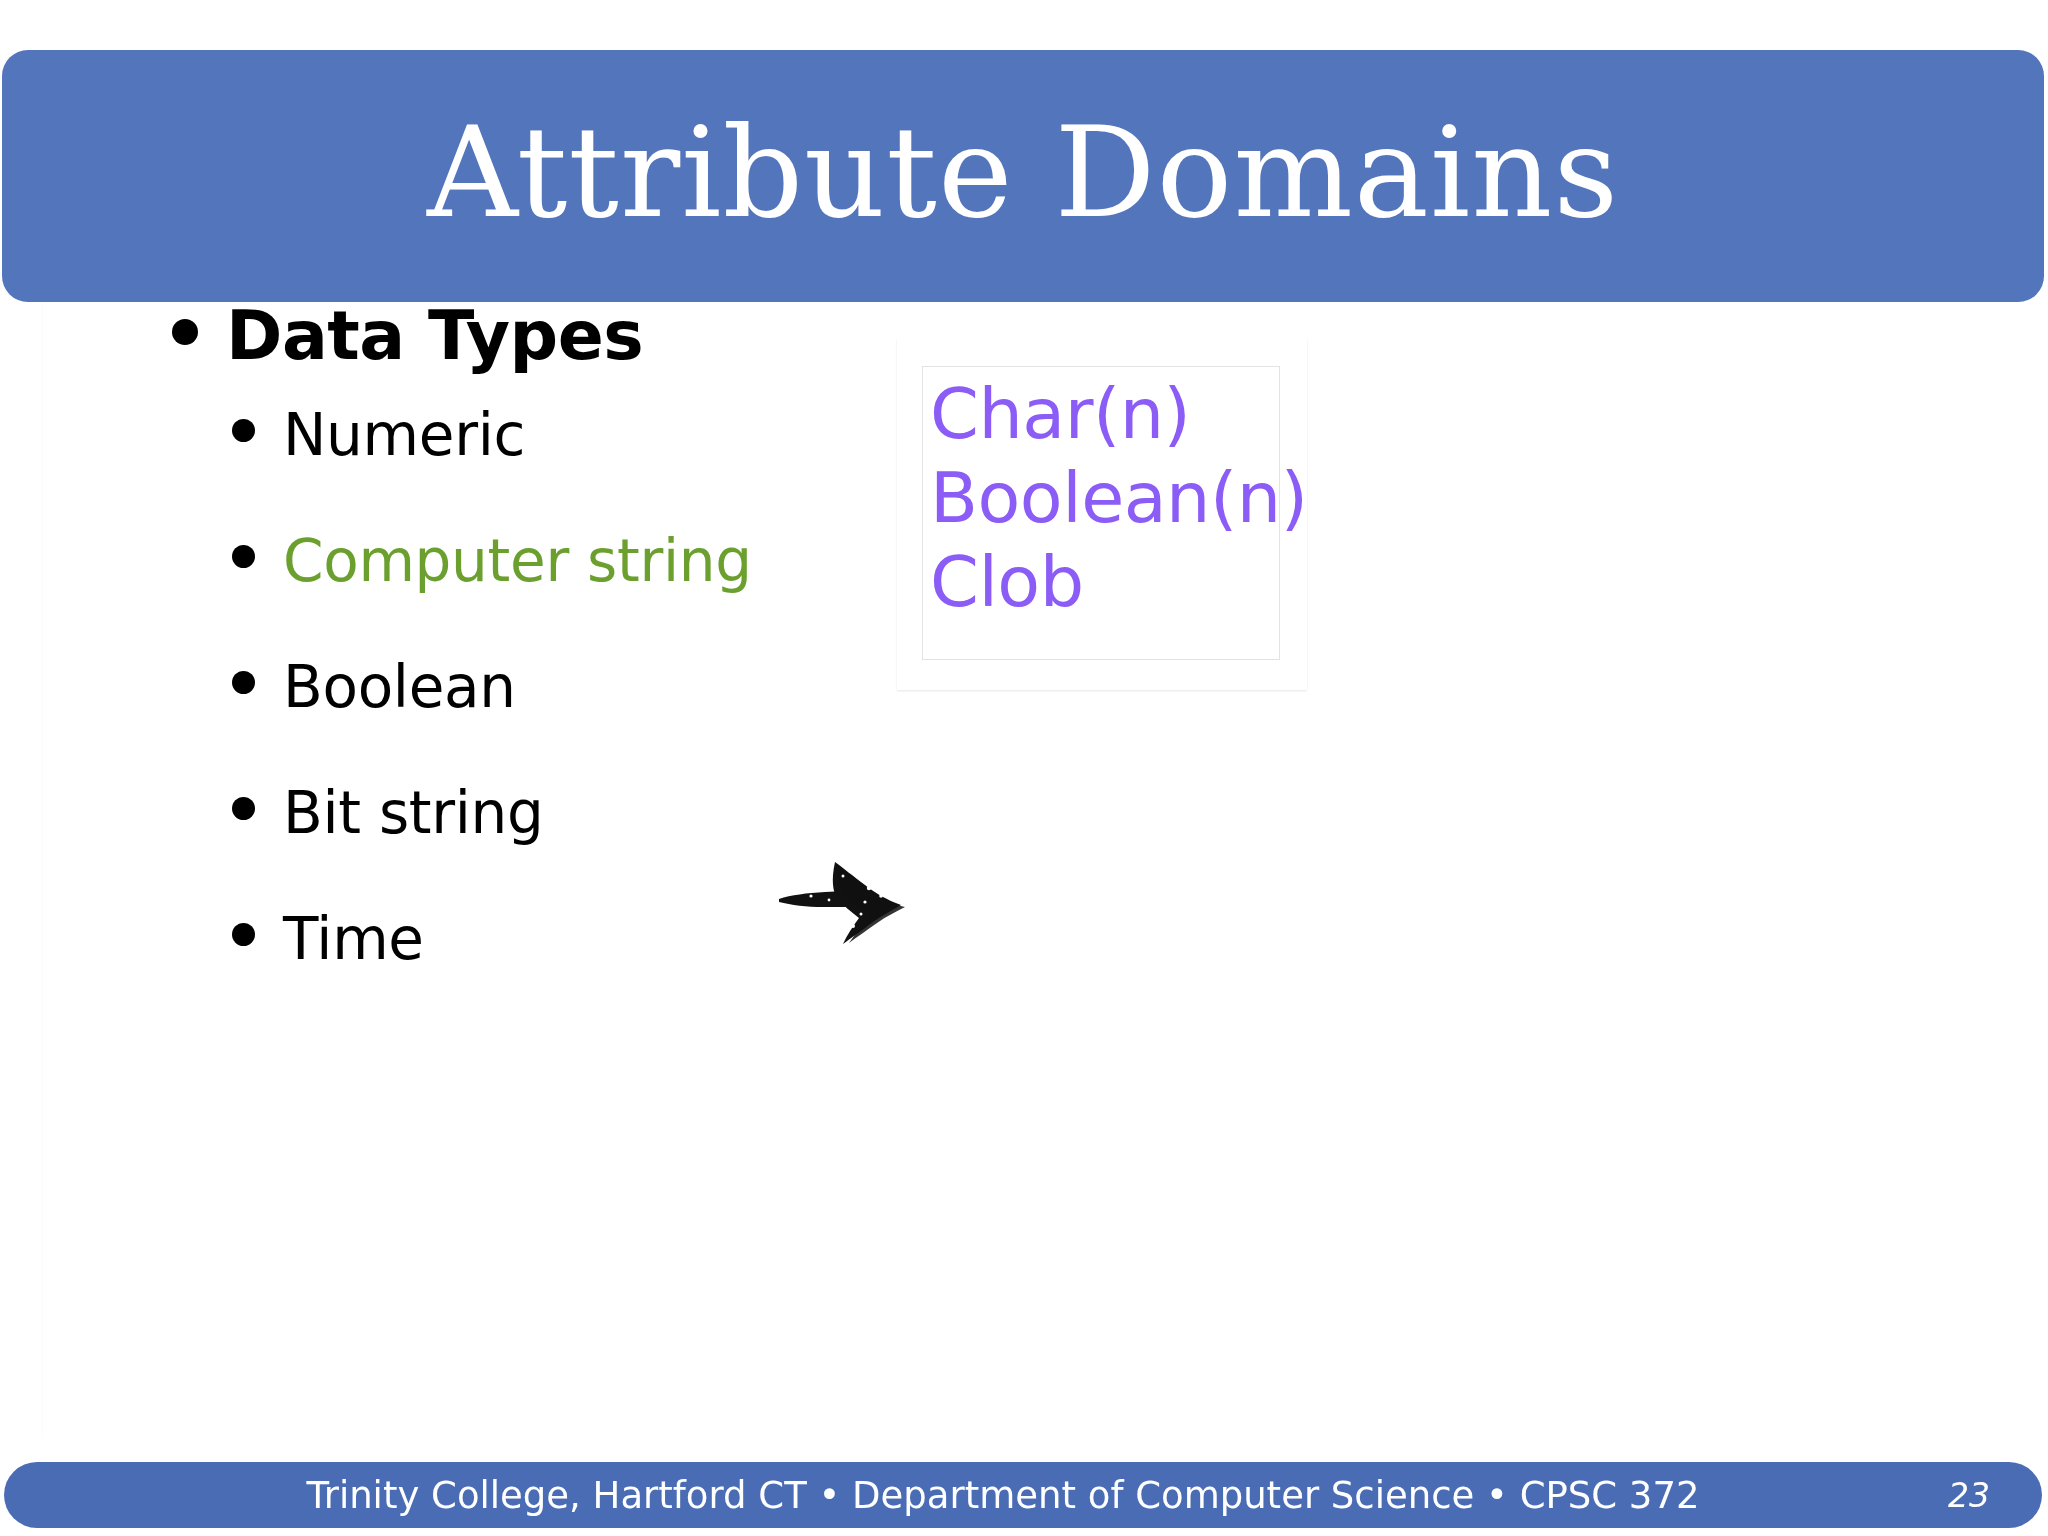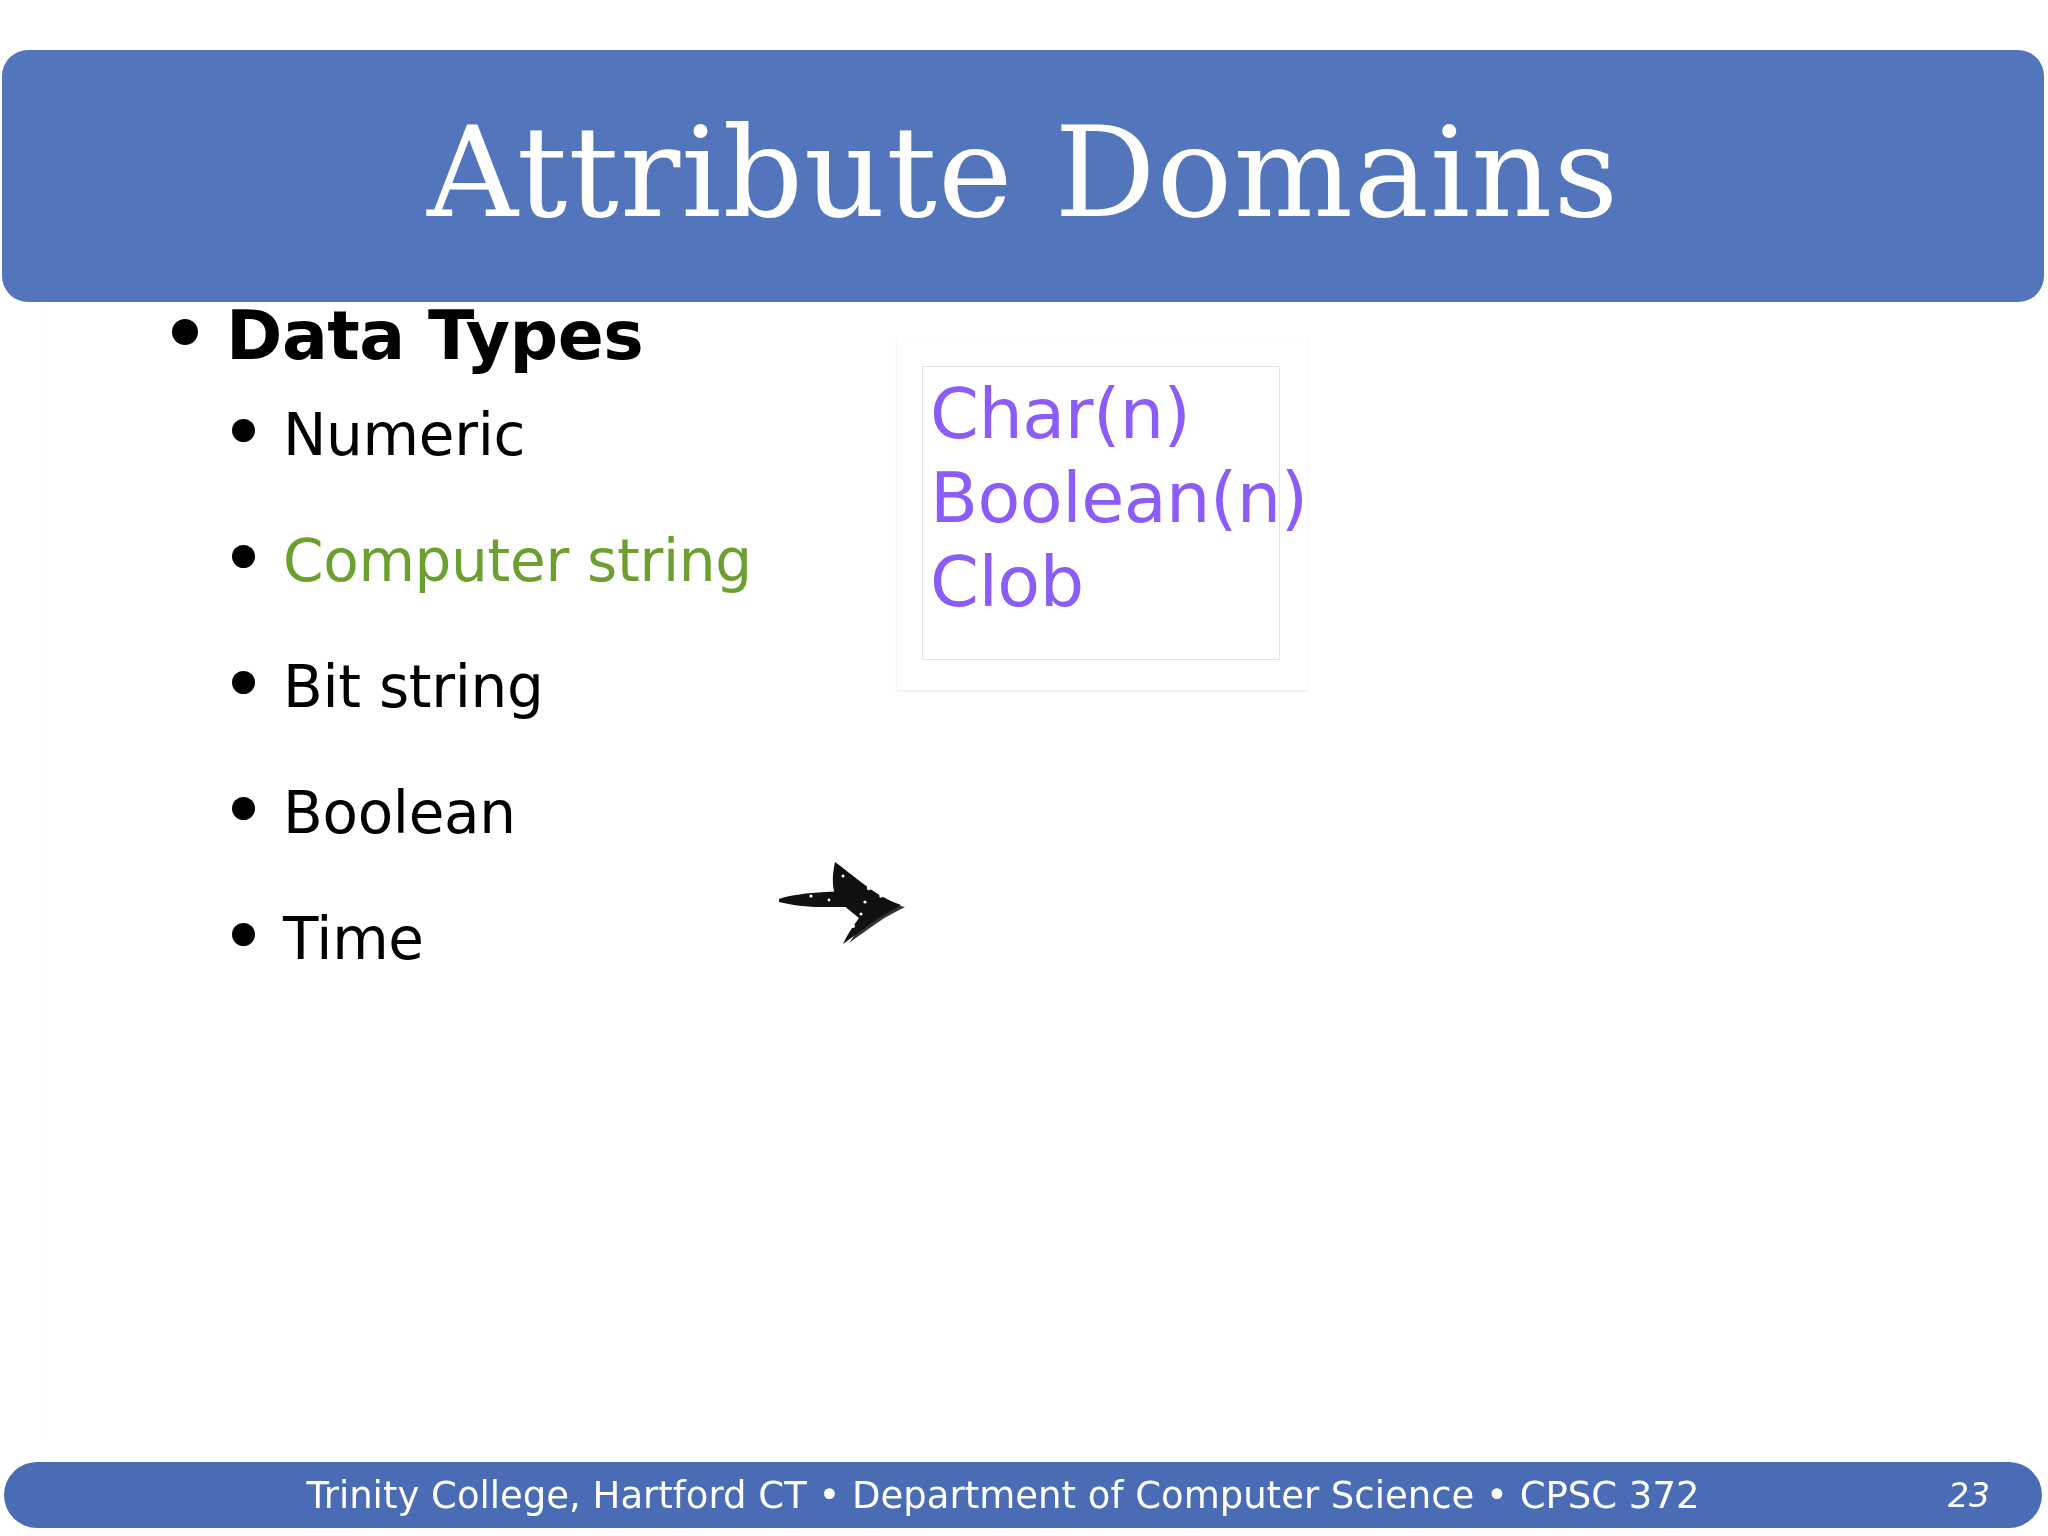--- a/index.html
+++ b/index.html
@@ -259,26 +259,26 @@
         <span class="label">Numeric</span>
       </div>
 
       <div class="li lvl2">
         <span class="dot"></span>
         <span class="label accent">Computer string</span>
       </div>
 
       <div class="li lvl2">
         <span class="dot"></span>
+        <span class="label">Boolean</span>
+      </div>
+
+      <div class="li lvl2">
+        <span class="dot"></span>
         <span class="label">Bit string</span>
-      </div>
-
-      <div class="li lvl2">
-        <span class="dot"></span>
-        <span class="label">Boolean</span>
       </div>
 
       <div class="li lvl2">
         <span class="dot"></span>
         <span class="label">Time</span>
       </div>
 
     </div>
 
     <div class="arrow-wrap">

